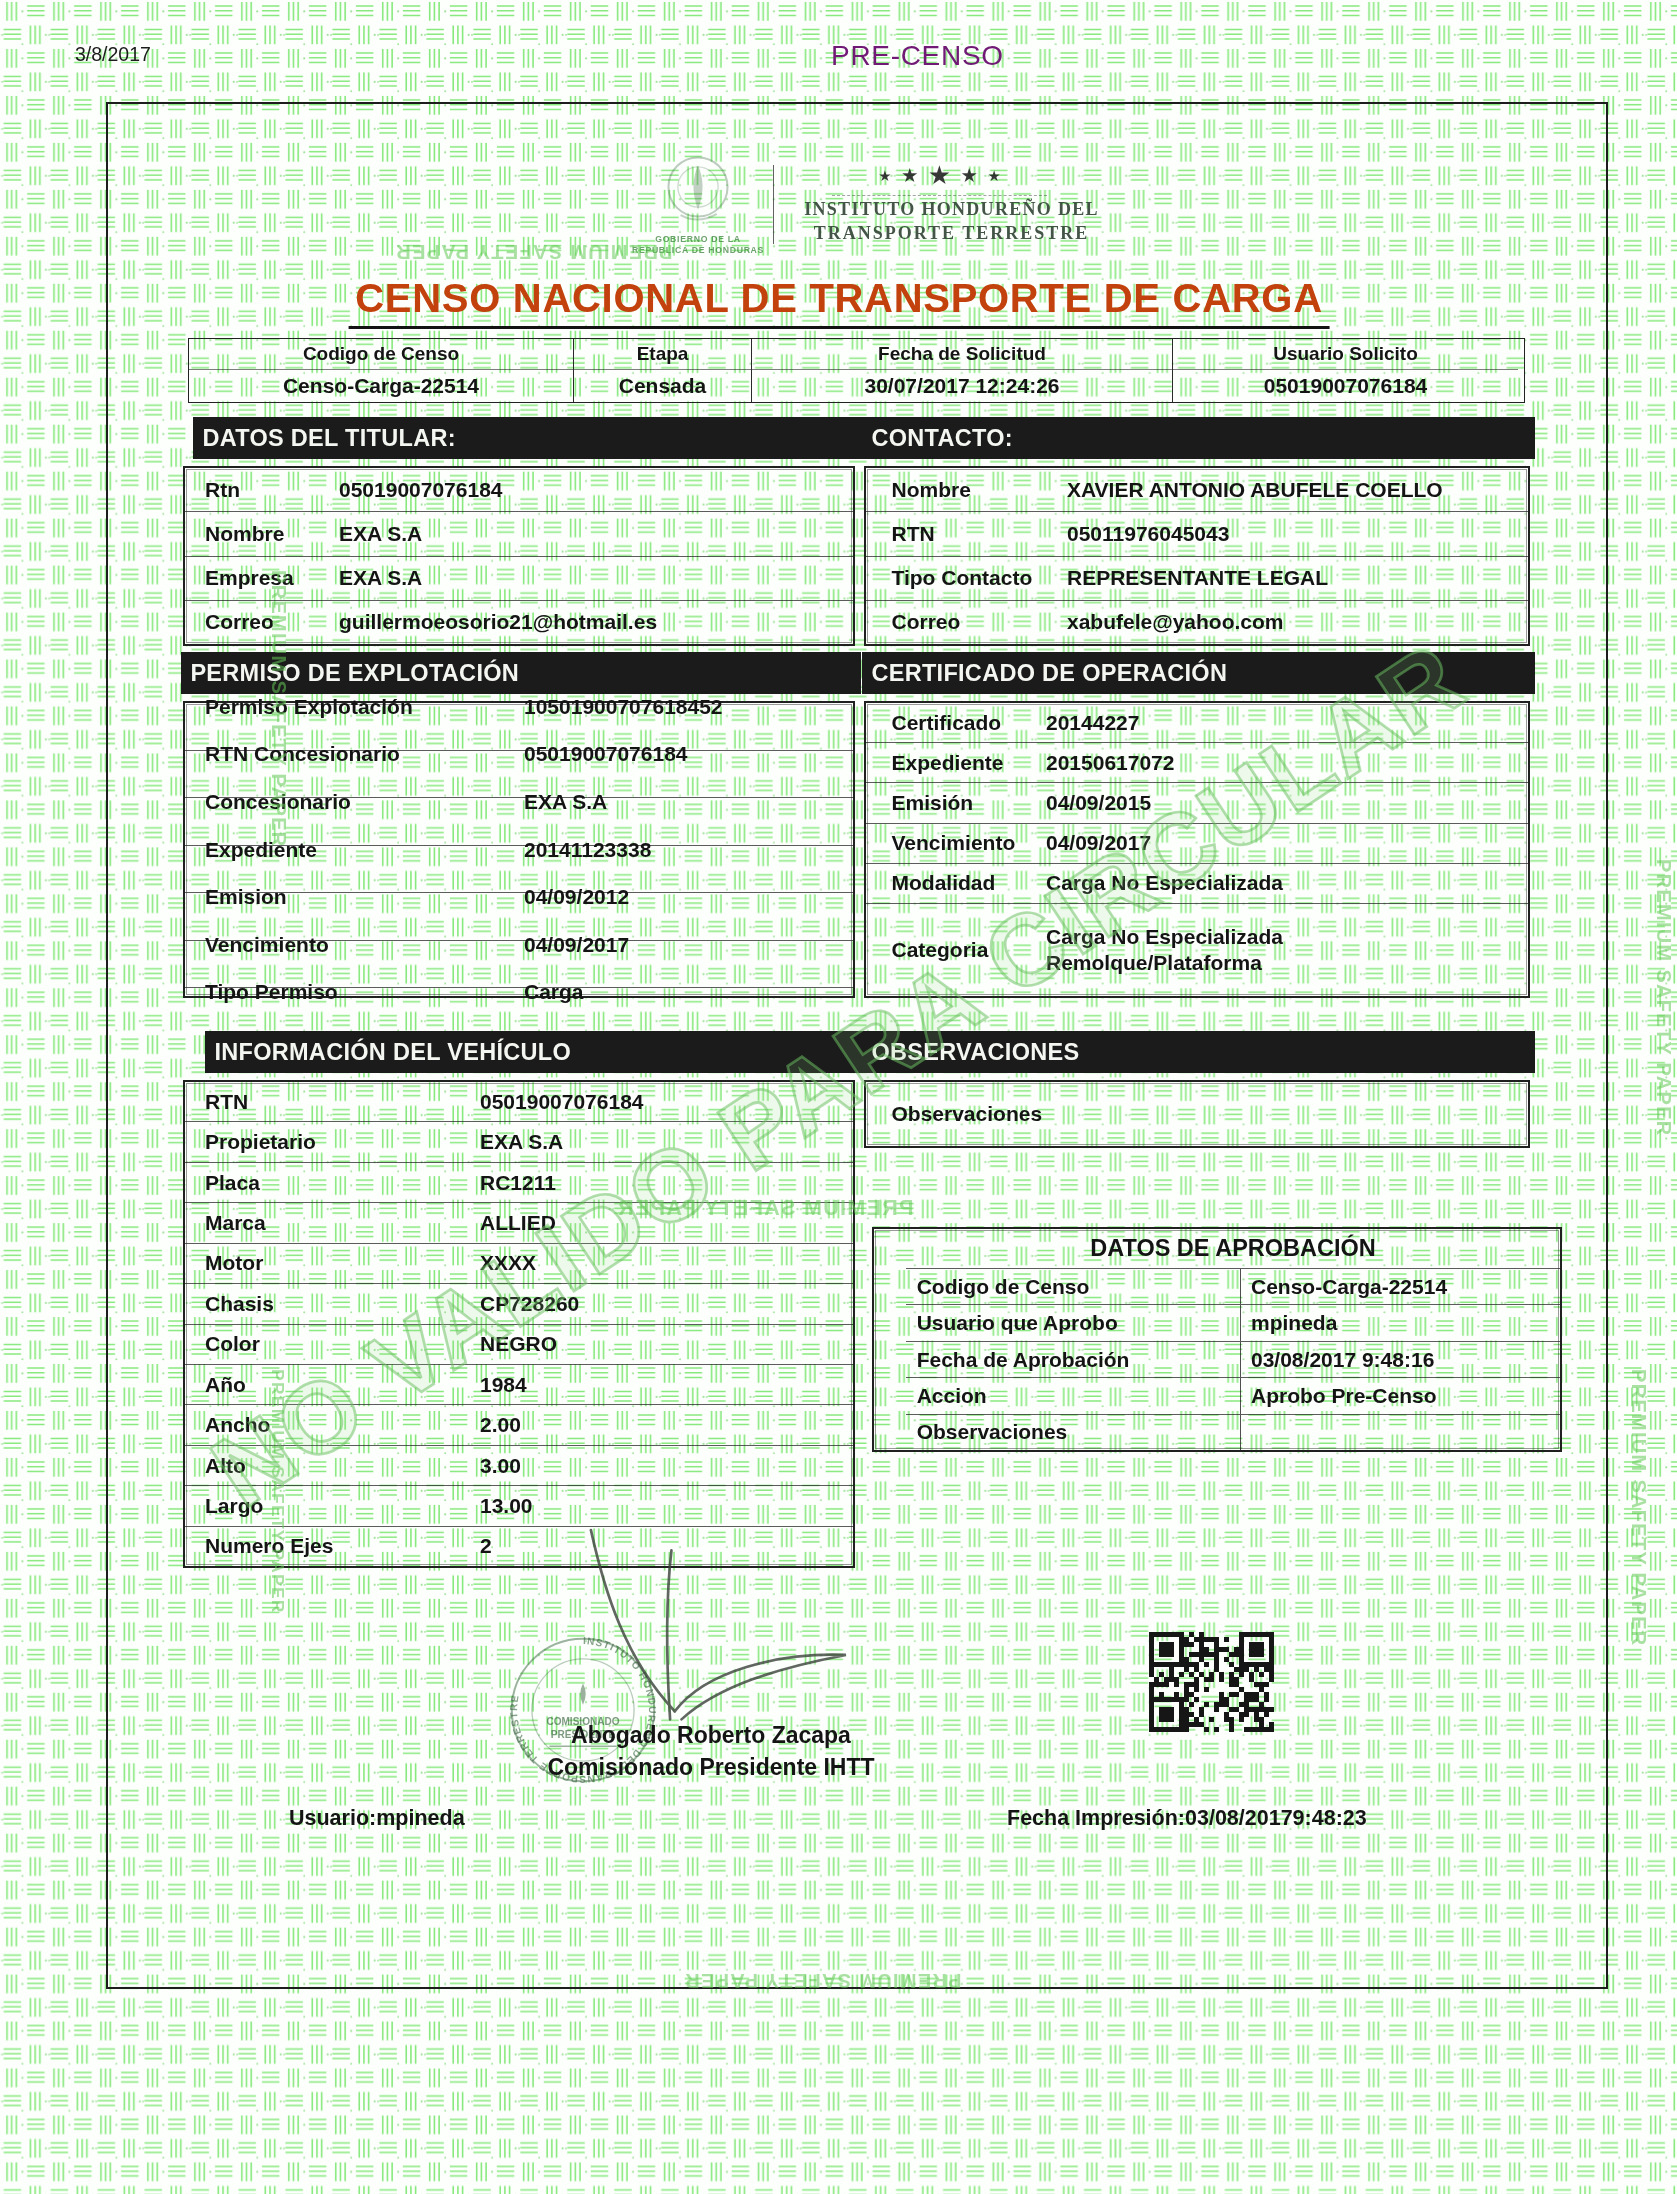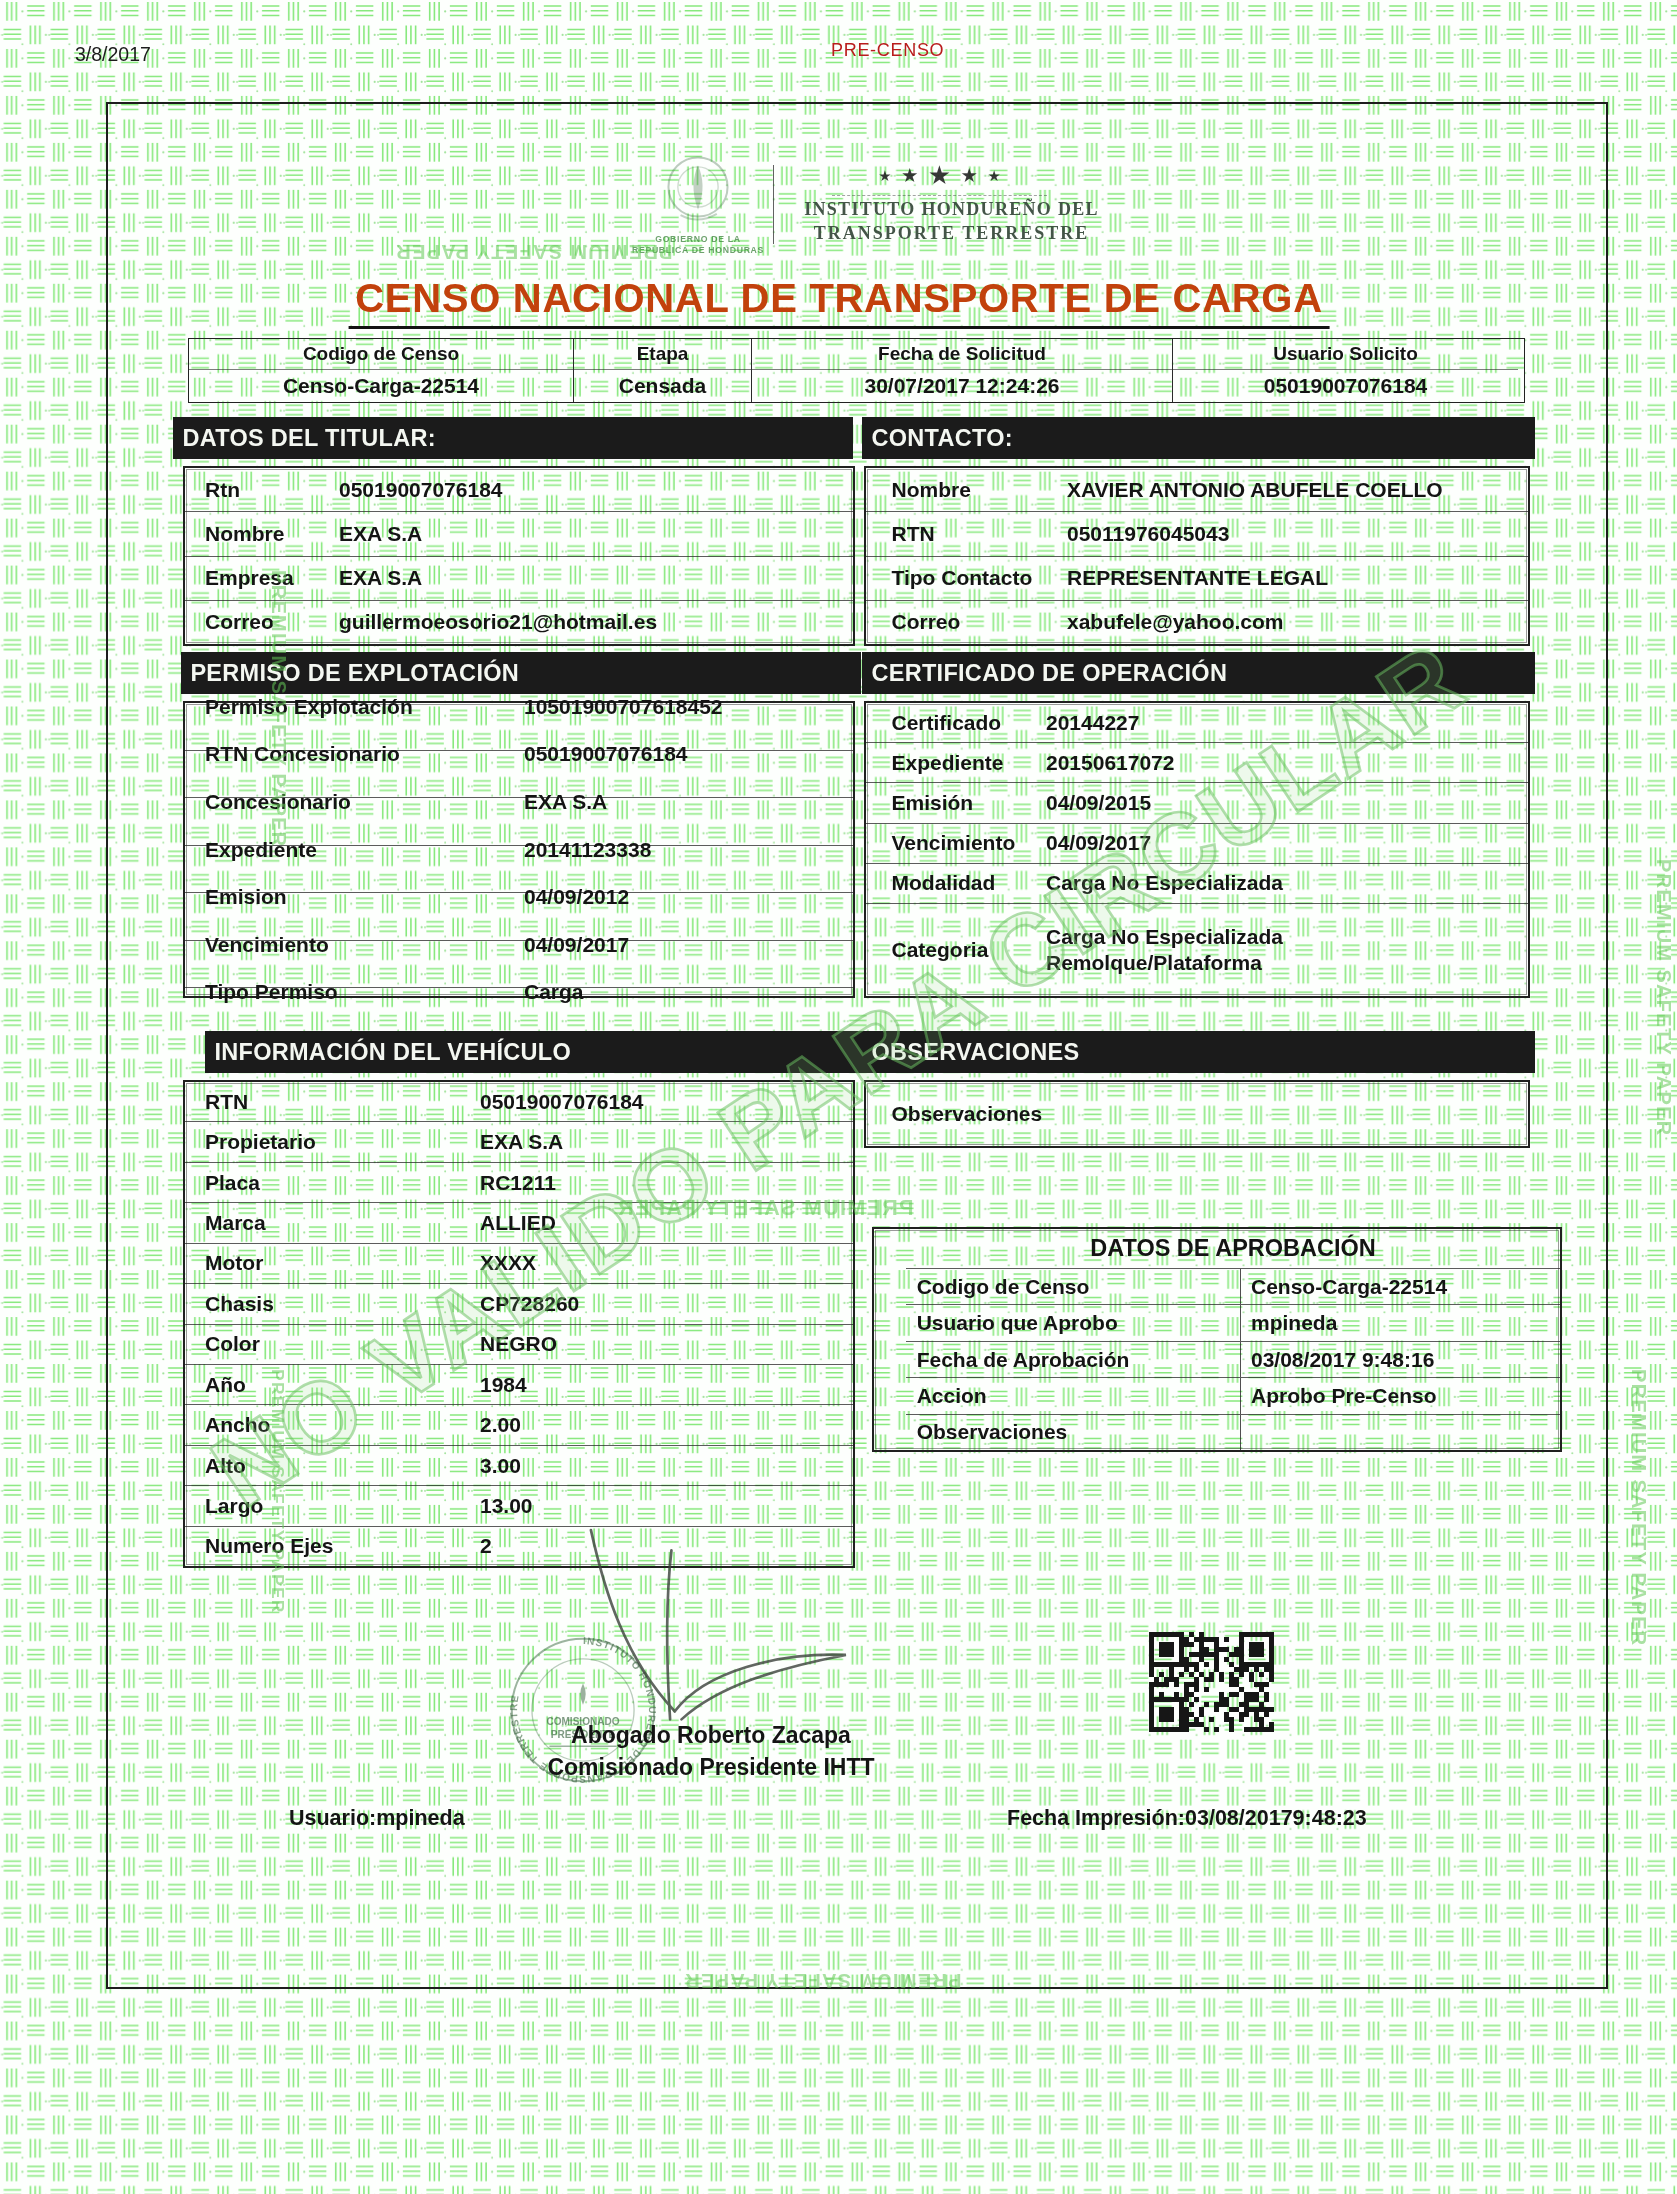--- a/index.html
+++ b/index.html
@@ -20,21 +20,21 @@
   .wm-paper{
     position:absolute;font-weight:bold;white-space:nowrap;
     color:rgba(100,200,88,0.55);letter-spacing:1.3px;
   }
   .wm-paper.vert{writing-mode:vertical-rl;}
   
   .frame{position:absolute;left:106px;top:102px;width:1498px;height:1883px;
     border:2px solid #1d1d1d;z-index:1;}
   
   .meta-date{position:absolute;left:75px;top:43px;font-size:19.5px;color:#1c1c1c;z-index:3;}
-  .meta-type{position:absolute;left:831px;top:40px;font-size:18px;letter-spacing:0.7px;color:#b91c1c;z-index:3;}
+  .meta-type{position:absolute;left:831px;top:40px;font-size:28px;letter-spacing:0.7px;color:#701a75;z-index:3;}
   
   .emblem{position:absolute;left:624px;top:152px;width:148px;text-align:center;z-index:3;}
   .emblem-line{font-size:8.7px;font-weight:bold;color:rgba(60,130,60,0.75);letter-spacing:0.7px;line-height:11.4px;}
   .org-divider{position:absolute;left:773px;top:165px;height:79px;border-left:1.7px solid rgba(45,45,45,0.75);z-index:3;}
   .stars{position:absolute;left:829px;top:160px;width:221px;text-align:center;z-index:3;color:rgba(28,28,28,0.88);}
   .stars span{display:inline-block;margin:0 4.7px;vertical-align:middle;}
   .star-s{font-size:14.8px;} .star-m{font-size:19.5px;} .star-l{font-size:26px;}
   .stars-line{position:absolute;left:832px;top:195px;width:215px;border-bottom:1.3px dashed rgba(50,50,50,0.45);z-index:3;}
   .org-name{position:absolute;left:777px;top:199px;width:349px;text-align:center;z-index:3;
     font-family:"Liberation Serif",serif;font-weight:bold;color:rgba(52,70,56,0.92);}
@@ -56,21 +56,21 @@
   .bar{position:absolute;height:42px;background:#1b1b1b;color:#f4f7f1;z-index:3;
     display:flex;align-items:center;padding-left:9.4px;font-size:23.5px;font-weight:bold;letter-spacing:0.3px;}
   .box{position:absolute;border:2px solid #202020;outline:0.7px solid rgba(30,30,30,0.45);outline-offset:-4.7px;
     z-index:3;display:flex;flex-direction:column;}
   .row{flex:1;position:relative;}
   .row + .row{border-top:1.1px solid rgba(38,38,38,0.75);}
   .row .lbl,.row .val{position:absolute;top:50%;transform:translateY(-50%);
     font-size:21px;font-weight:bold;white-space:nowrap;}
   .row .val2{position:absolute;top:50%;transform:translateY(-50%);font-size:21px;font-weight:bold;line-height:26px;}
   .row.tall{flex:2.35;}
-  .bar-titular{left:173px;top:417px;width:671px;}
+  .bar-titular{left:193px;top:417px;width:671px;}
   .box-titular{left:183px;top:466px;width:668px;height:176px;}
   .box-titular .lbl{left:20px;} .box-titular .val{left:154px;}
   .bar-contacto{left:862px;top:417px;width:664px;}
   .box-contacto{left:864px;top:466px;width:662px;height:176px;}
   .box-contacto .lbl{left:25.5px;} .box-contacto .val{left:201px;}
   .bar-permiso{left:181px;top:652px;width:671px;}
   .box-permiso{left:183px;top:701px;width:668px;height:293px;gap:39px;}
   .box-permiso .lbl{left:20px;} .box-permiso .val{left:339px;}
   .bar-certificado{left:862px;top:652px;width:664px;}
   .box-certificado{left:864px;top:701px;width:662px;height:293px;}

